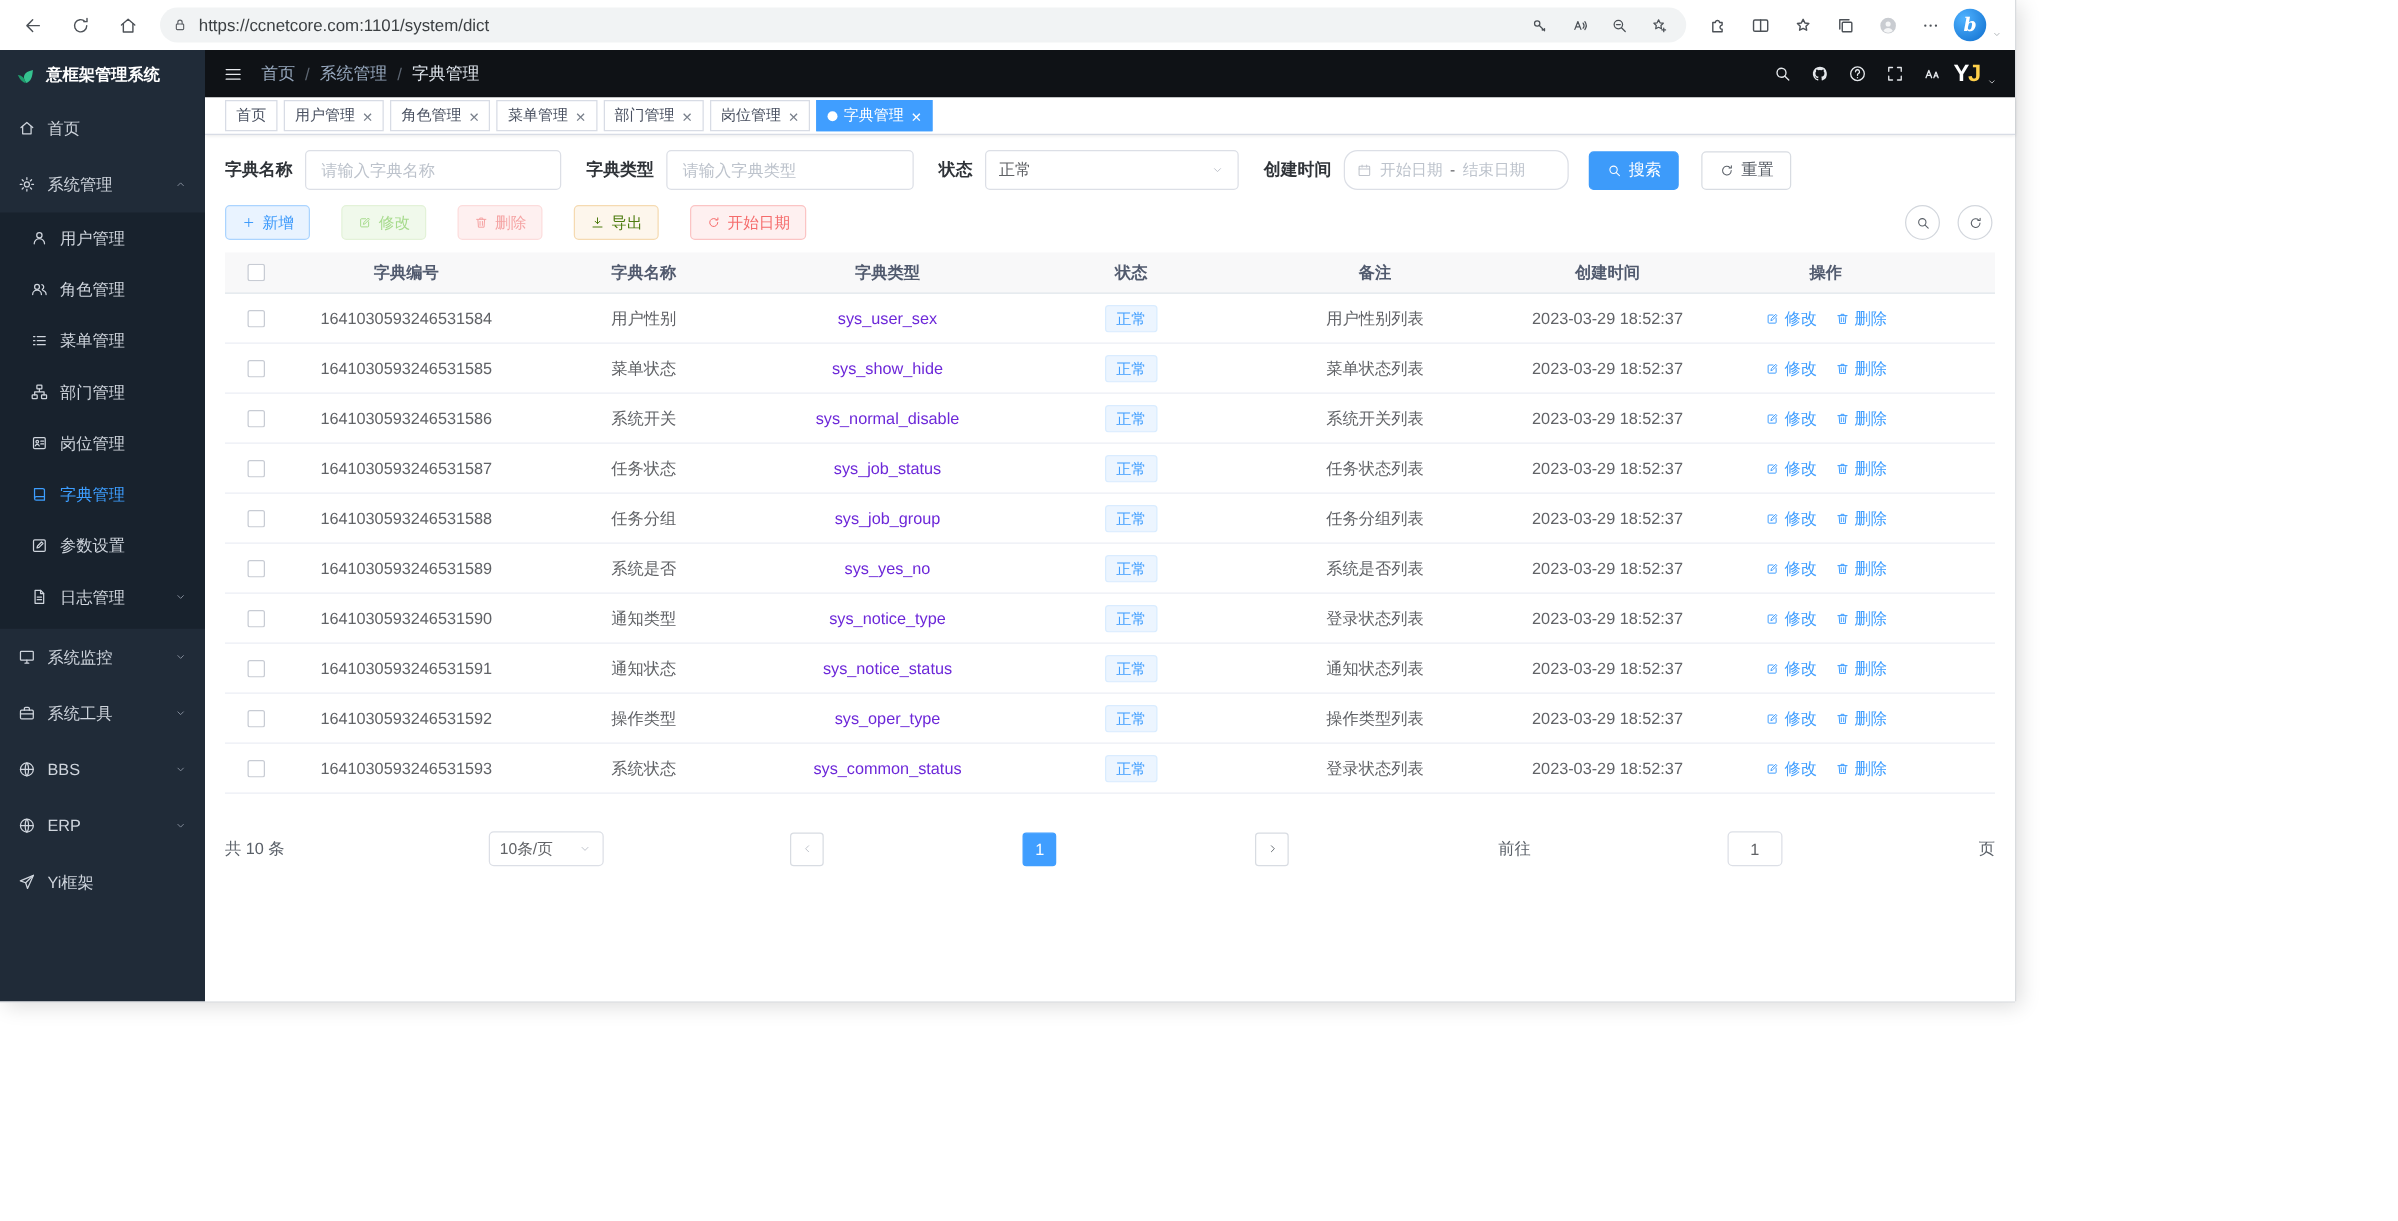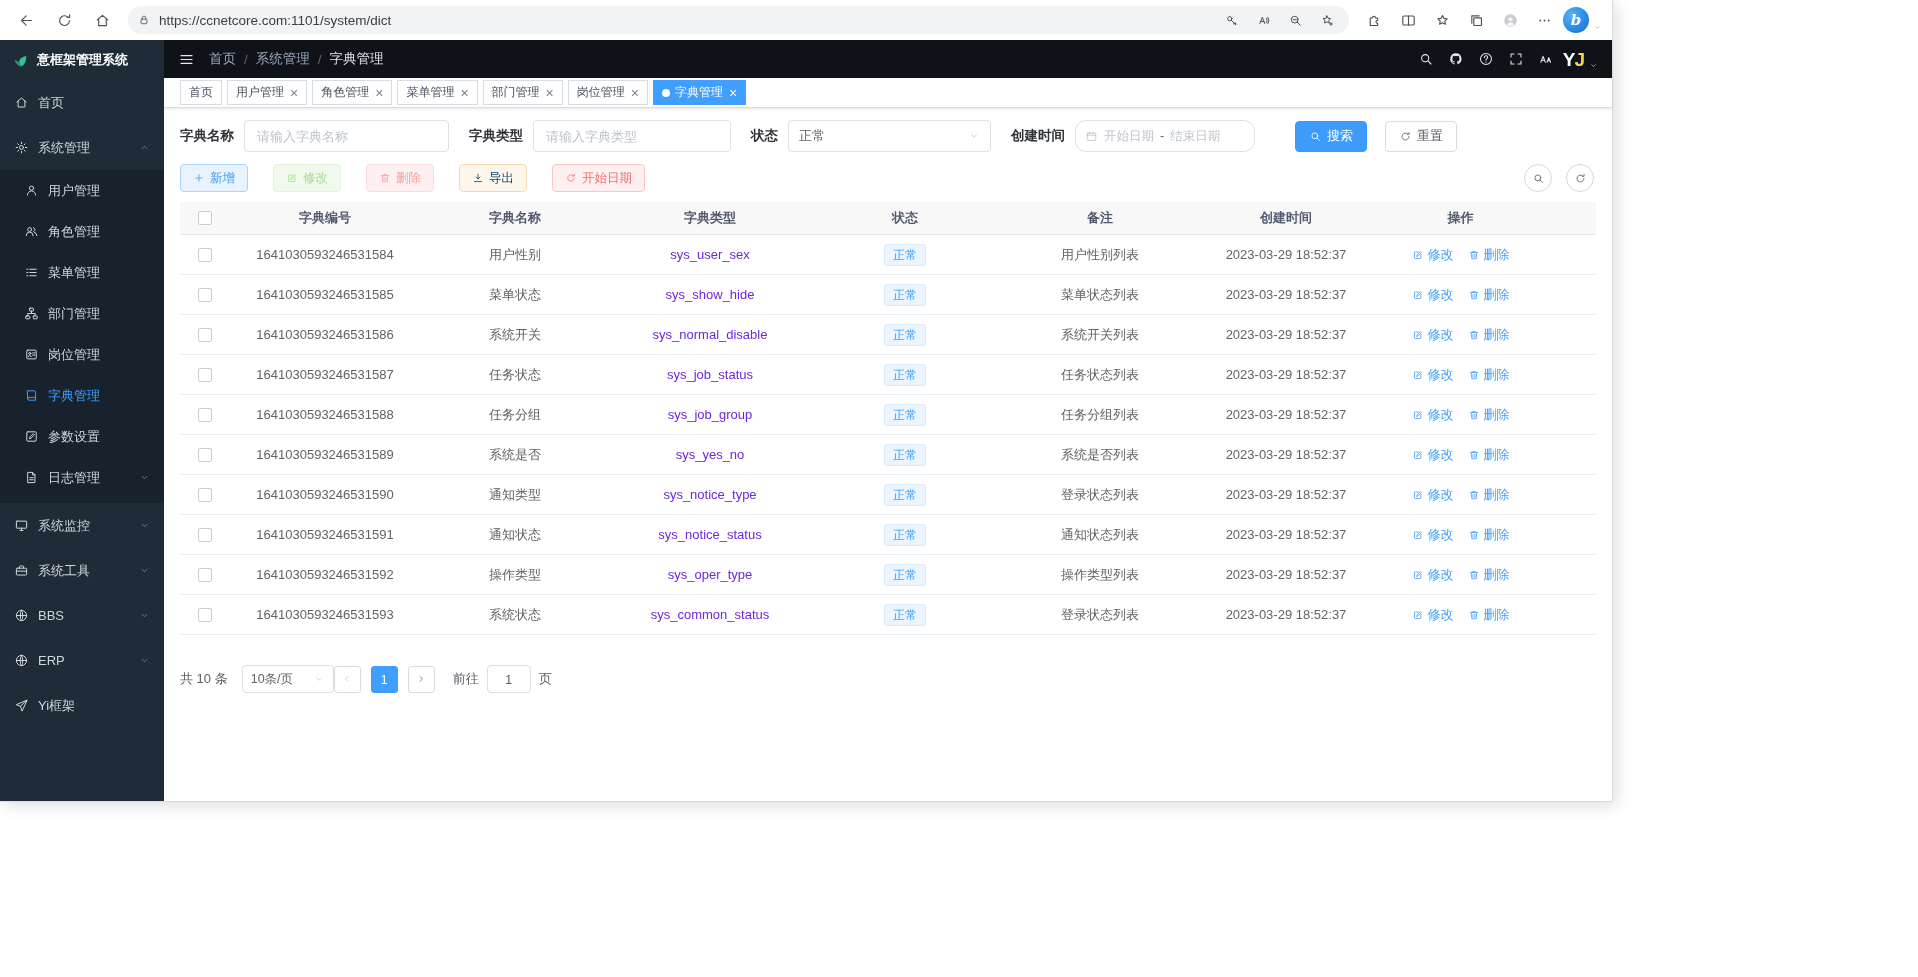--- a/index.html
+++ b/index.html
@@ -86,36 +86,36 @@
   .f-input::placeholder{color:#bdc3cc}
   .f-select{width:203px;height:32px;border:1px solid #dcdfe6;border-radius:4px;display:flex;align-items:center;
     padding:0 10px;font-size:13px;color:#606266;cursor:pointer}
   .sel-caret{margin-left:auto;color:#c0c4cc}
   .sel-caret svg{width:12px;height:12px}
   .f-date{width:180px;height:32px;border:1px solid #dcdfe6;border-radius:11px;display:flex;align-items:center;
     gap:6px;padding:0 9px;font-size:12.5px;color:#bdc3cc;cursor:pointer}
   .f-date .icn{color:#c0c4cc}
   .f-date .icn svg{width:13px;height:13px}
   .f-date .sep{color:#606266}
-  .btn-search{height:31px;padding:0 13px;margin-left:40px;background:#3d9bfa;border:1px solid #3d9bfa;color:#fff;
+  .btn-search{height:31px;padding:0 13px;margin-left:16px;background:#3d9bfa;border:1px solid #3d9bfa;color:#fff;
     border-radius:4px;font-size:13px;display:inline-flex;align-items:center;gap:5px;cursor:pointer;font-family:inherit}
   .btn-search svg,.btn-reset svg{width:13px;height:13px}
   .btn-reset{height:31px;padding:0 13px;margin-left:18px;background:#fff;border:1px solid #d8dce2;color:#5a6068;
     border-radius:4px;font-size:13px;display:inline-flex;align-items:center;gap:5px;cursor:pointer;font-family:inherit}
 
   .toolbar{display:flex;align-items:center;margin-top:12px}
   .toolbar-buttons{display:flex;gap:25px}
   .tb-btn{height:28px;padding:0 12px;border-radius:4px;border:1px solid transparent;font-size:12.5px;
     display:inline-flex;align-items:center;gap:5px;cursor:pointer;font-family:inherit}
   .tb-btn svg{width:12px;height:12px}
   .tb-btn.primary{background:#e9f3ff;border-color:#abd4ff;color:#3f9bfb}
   .tb-btn.success{background:#f0f9eb;border-color:#e3f2d8;color:#a7db8d}
   .tb-btn.danger{background:#fef0f0;border-color:#fbc4c4;color:#f56c6c}
   .tb-btn.danger.disabled{border-color:#fcdcdc;color:#f5a3a3}
-  .tb-btn.warning{background:#fdf6ec;border-color:#f5dab1;color:#0c4a6e}
+  .tb-btn.warning{background:#fdf6ec;border-color:#f5dab1;color:#4d7c0f}
   .toolbar-right{margin-left:auto;display:flex;gap:14px;padding-right:2px}
   .tool-circle{width:28px;height:28px;border:1px solid #d3d7dd;border-radius:50%;color:#5a6068;cursor:pointer;background:#fff}
   .tool-circle svg{width:13px;height:13px}
 
   
   .table{margin-top:10px;font-size:13px}
   .thead{display:flex;align-items:center;height:33px;background:#f8f8f9;color:#515a6e;font-weight:bold;
     border-bottom:1px solid #dfe6ec}
   .trow{display:flex;align-items:center;height:40px;border-bottom:1px solid #ebeef5;color:#606266}
   .th,.td{display:flex;align-items:center;justify-content:center;text-align:center;overflow:hidden;flex-shrink:0}
@@ -123,21 +123,21 @@
   .c-remark{width:200px}.c-created{width:172px}.c-ops{width:177px}
   .checkbox{width:14px;height:14px;border:1px solid #c8ccd4;border-radius:2px;background:#fff;display:inline-block;cursor:pointer}
   .type-link{color:#6d28d9;cursor:pointer;text-decoration:none}
   .tag{background:#ecf5ff;border:1px solid #d9ecff;color:#409eff;font-size:12px;line-height:18px;
     padding:1px 8px;border-radius:3px;white-space:nowrap}
   .op{color:#409eff;display:inline-flex;align-items:center;gap:4px;cursor:pointer;font-size:13px;text-decoration:none}
   .op+.op{margin-left:14px}
   .op svg{width:12px;height:12px}
 
   
-  .pager{display:flex;align-items:center;justify-content:flex-start;margin-top:30px;font-size:13px;color:#5a6068}
+  .pager{display:flex;align-items:center;justify-content:space-between;margin-top:30px;font-size:13px;color:#5a6068}
   .pg-total{margin-right:14px}
   .pg-size{width:92px;height:28px;border:1px solid #dcdfe6;border-radius:4px;display:flex;align-items:center;
     padding:0 8px;font-size:12.5px;color:#606266;cursor:pointer;}
   .pg-btn{width:27px;height:27px;border:1px solid #d8dce2;background:#fff;border-radius:3px;display:flex;
     align-items:center;justify-content:center;color:#6a7076;cursor:pointer;font-family:inherit}
   .pg-btn svg{width:12px;height:12px}
   .pg-btn.prev{color:#c0c4cc;margin-right:10px}
   .pg-btn.page{background:#409eff;border-color:#409eff;color:#fff;font-size:13px;margin-right:10px}
   .pg-btn.next{margin-right:18px}
   .pg-goto-label{margin-right:8px}

